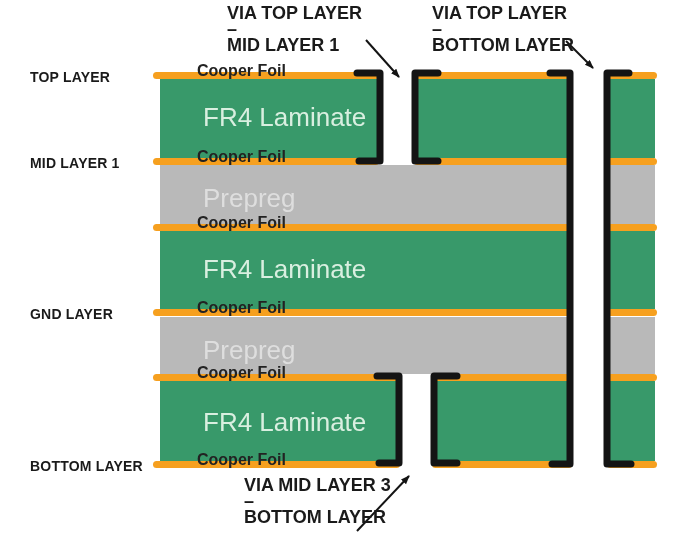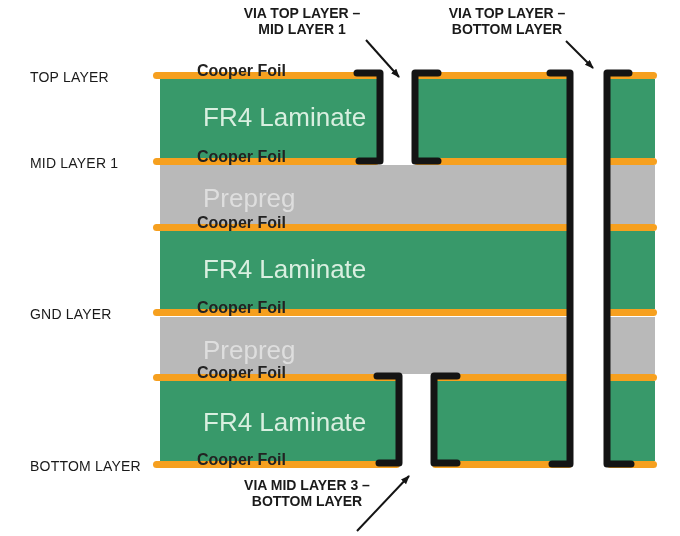--- a/index.html
+++ b/index.html
@@ -6,38 +6,38 @@
     --copper:#F6A01F; --fr4:#38996A; --prepreg:#B9B9B9; --via_black:#141414;
     --label_text:#1A1A1A; --copper_text:#222222; --fr4_text:#D9EFE0; --prepreg_text:#DEDEDE;
     --background:#FFFFFF;
   }
   html,body{margin:0;padding:0;background:var(--background);}
   #canvas{
     position:relative;width:680px;height:536px;background:var(--background);
     font-family:"Liberation Sans","DejaVu Sans",sans-serif;overflow:hidden;
   }
   .side-label{
-    position:absolute;left:30px;width:140px;font-size:14px;font-weight:400;
+    position:absolute;left:30px;width:140px;font-size:14px;font-weight:700;
     color:var(--label_text);white-space:nowrap;letter-spacing:0.2px;
   }
   .copper-seg{position:absolute;height:7px;border-radius:4px;background:var(--copper);}
   .fr4-seg{position:absolute;background:var(--fr4);}
   .prepreg-seg{position:absolute;background:var(--prepreg);}
   .copper-label{
     position:absolute;font-size:16px;font-weight:700;color:var(--copper_text);
     white-space:nowrap;z-index:3;
   }
   .fr4-label{
     position:absolute;font-size:26px;color:var(--fr4_text);white-space:nowrap;z-index:3;
   }
   .prepreg-label{
     position:absolute;font-size:26px;color:var(--prepreg_text);white-space:nowrap;z-index:3;
   }
   .via-label{
-    position:absolute;width:150px;text-align:center;font-size:14px;font-weight:700;
+    position:absolute;width:150px;text-align:left;font-size:18px;font-weight:700;
     line-height:16px;color:var(--label_text);z-index:5;
   }
   .via-label span{display:block;}
   #overlay{position:absolute;left:0;top:0;z-index:4;pointer-events:none;}
   .barrel{fill:none;stroke:var(--via_black);stroke-width:7;stroke-linecap:round;stroke-linejoin:round;}
   .arrow-line{fill:none;stroke:var(--via_black);stroke-width:2;}
   .arrowhead{fill:var(--via_black);}
 </style>
 </head>
 <body>
@@ -103,21 +103,21 @@
   <div class="prepreg-label" style="left:203px;top:335px">Prepreg</div>
 
   <div class="via-label" style="left:227px;top:5px">
     <span>VIA TOP LAYER –</span>
     <span>MID LAYER 1</span>
   </div>
   <div class="via-label" style="left:432px;top:5px">
     <span>VIA TOP LAYER –</span>
     <span>BOTTOM LAYER</span>
   </div>
-  <div class="via-label" style="left:232px;top:477px">
+  <div class="via-label" style="left:244px;top:477px">
     <span>VIA MID LAYER 3  –</span>
     <span>BOTTOM LAYER</span>
   </div>
 
   <svg id="overlay" width="680" height="536" viewBox="0 0 680 536">
     <defs>
       <marker id="ah" markerWidth="10" markerHeight="8" refX="8" refY="3.5" orient="auto" markerUnits="userSpaceOnUse">
         <path d="M0,0 L9,3.5 L0,7 Z" class="arrowhead"></path>
       </marker>
     </defs>

